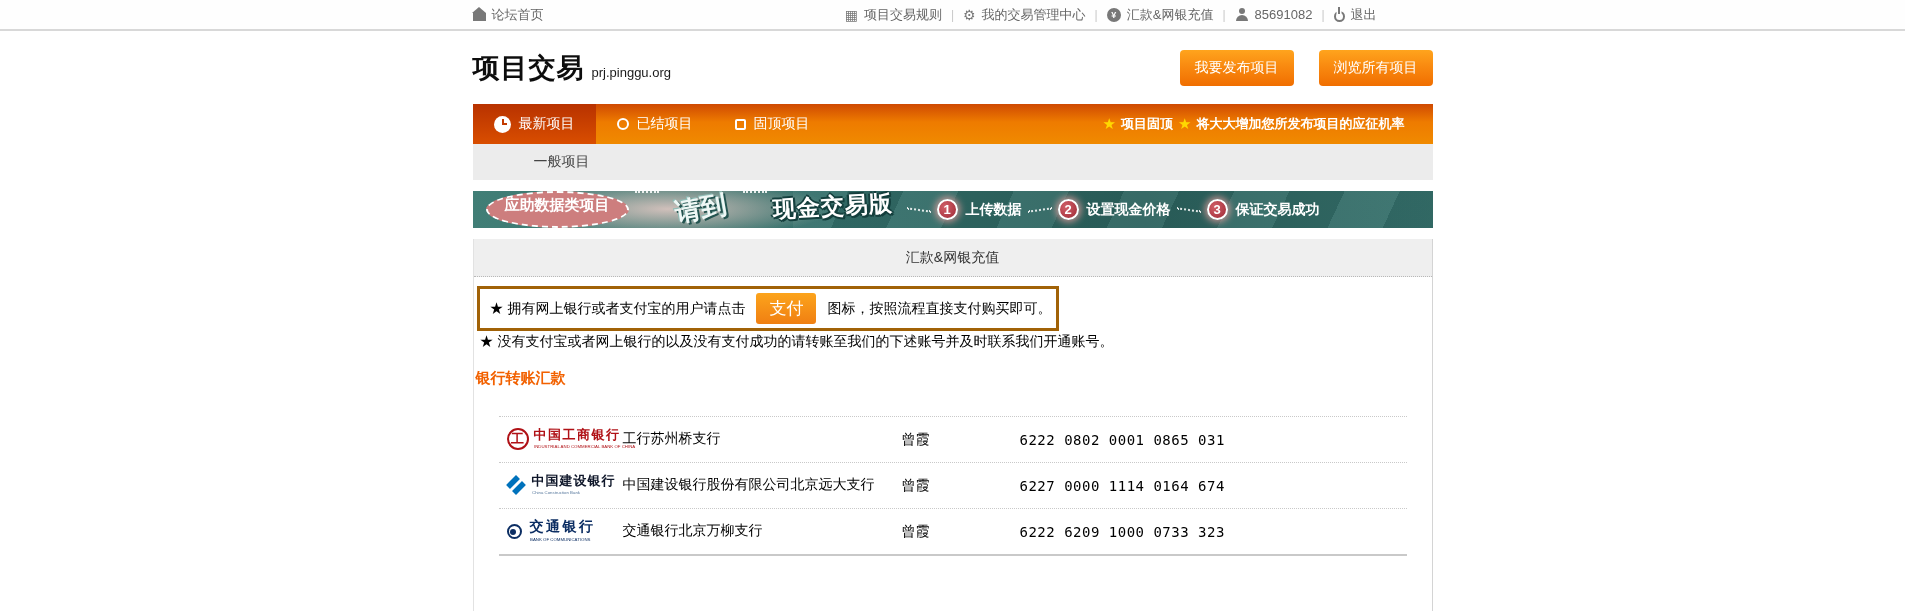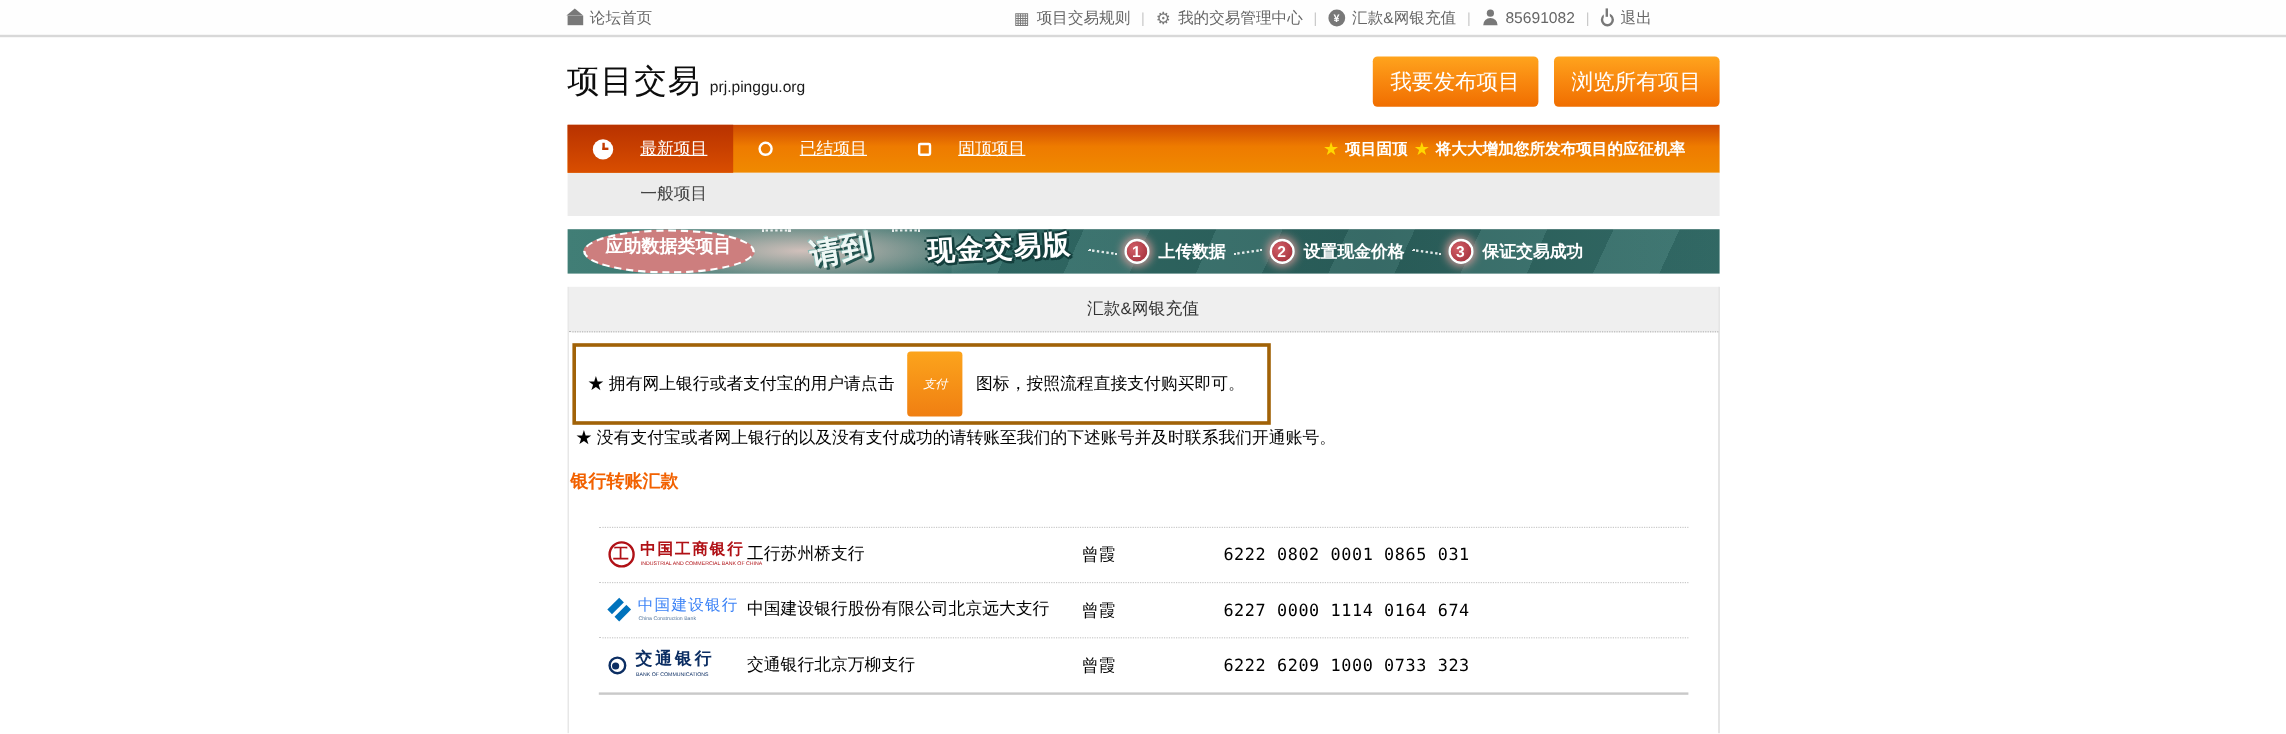--- a/index.html
+++ b/index.html
@@ -32,30 +32,30 @@
   .icon-power { position:relative; width:11px; height:11px; border:2px solid #787878;
       border-radius:50%; display:inline-block; margin-top:3px; }
   .icon-power::before { content:""; position:absolute; top:-6px; left:2.5px; width:2px; height:7px;
       background:#787878; box-shadow:0 0 0 1.5px #fefefe; }
 
   
   .main { width:960px; margin:0 auto; position:relative; }
 
   .header-row { height:73px; display:flex; align-items:center; }
   .title-wrap { display:flex; align-items:baseline; gap:7px; }
-  .page-title { font-size:27px; font-weight:normal; color:#0d0d0d; letter-spacing:1px; }
+  .page-title { font-size:27px; font-weight:bold; color:#0d0d0d; letter-spacing:1px; }
   .page-domain { font-size:13px; color:#1a1a1a; }
   .header-buttons { margin-left:auto; display:flex; gap:13px; }
   .btn-orange { background:linear-gradient(180deg,#ffa41d 0%,#f98a10 45%,#f06e00 100%);
-      color:#fff; font-size:18px; padding:9px 15px; border-radius:4px; cursor:pointer; white-space:nowrap; }
+      color:#fff; font-size:14px; padding:9px 15px; border-radius:4px; cursor:pointer; white-space:nowrap;margin-left:12px; }
 
   
   .nav { height:40px; display:flex; align-items:stretch;
       background:linear-gradient(180deg,#cf4a02 0%,#ee7b00 45%,#f08a00 100%); }
-  .tab { display:flex; align-items:center; gap:23px; padding:0 21px; color:#fff; font-size:14px; cursor:pointer;text-decoration:underline; }
+  .tab { display:flex; align-items:center; gap:8px; padding:0 21px; color:#fff; font-size:14px; cursor:pointer; }
   .tab.active { background:linear-gradient(180deg,#b83200 0%,#d94e00 100%); }
   .icon-clock { position:relative; width:17px; height:17px; background:#fff; border-radius:50%; flex-shrink:0; }
   .icon-clock::before { content:""; position:absolute; left:8px; top:3.5px; width:2px; height:6px; background:#c33a00; }
   .icon-clock::after  { content:""; position:absolute; left:8px; top:7.5px; width:5px; height:2px; background:#c33a00; }
   .icon-square { width:11px; height:11px; border:2.5px solid #fff; border-radius:2px; flex-shrink:0; }
   .icon-circle { width:12px; height:12px; border:2.5px solid #fff; border-radius:50%; flex-shrink:0; }
   .nav-promo { margin-left:auto; display:flex; align-items:center; gap:5px; padding-right:28px;
       color:#fff; font-size:13px; font-weight:bold; white-space:nowrap; }
   .star { color:#ffd800; font-size:15px; font-weight:normal; }
 
@@ -89,22 +89,22 @@
       box-shadow:0 0 7px 2px rgba(236,160,160,.8);
       display:flex; align-items:center; justify-content:center; font-size:13px; }
 
   
   .panel { margin-top:11px; border-left:1px solid #e2e2e2; border-right:1px solid #d4d4d4;
       min-height:372px; background:#fff; }
   .section-bar { height:38px; background:#efefef; border-bottom:1px dotted #b8b8b8;
       display:flex; align-items:center; justify-content:center; font-size:14px; color:#333; }
   .alert-box { margin:9px 0 0 3px; width:582px; border:3px solid #a16207; background:#fff;
       padding:4px 8px 4px 10px; display:flex; align-items:center; gap:11px; font-size:14px; color:#000; white-space:nowrap; }
-  .pay-btn { background:linear-gradient(180deg,#fca41c,#f07f12); color:#fff; font-size:10px;
-      padding:20px 13px; border-radius:3px; cursor:pointer;font-style:italic; }
+  .pay-btn { background:linear-gradient(180deg,#fca41c,#f07f12); color:#fff; font-size:17px;
+      padding:4px 13px; border-radius:3px; cursor:pointer; }
   .note-line2 { margin:2px 0 0 6px; font-size:14px; color:#000; }
   .bank-title { margin:18px 0 0 2px; font-size:15px; font-weight:bold; color:#f26100; }
 
   
   .table-wrap { margin:28px 0 0 25px; width:908px; }
   .t-header, .t-row { display:grid; grid-template-columns:403px 118px 287px; align-items:center; }
   .t-header { border-top:1px dotted #c9c9c9; padding:13px 0 9px; font-size:14px; color:#333; }
   .t-header .cell-first, .t-row .cell-first { padding-left:8px; }
   .t-row { border-top:1px dotted #c9c9c9; padding:5px 0; min-height:46px; font-size:14px; color:#000; }
   .t-hr { border-top:2px solid #c9c9c9; }
@@ -117,21 +117,21 @@
   
   .icbc-mark { width:22px; height:22px; border:2px solid #b01116; border-radius:50%; color:#b01116;
       display:flex; align-items:center; justify-content:center; font-size:13px; font-weight:bold; flex-shrink:0; }
   .icbc-cn { font-size:13px; font-weight:bold; color:#b01116; letter-spacing:1.5px; white-space:nowrap; }
   .icbc-en { color:#b01116; }
   
   .ccb-mark { position:relative; width:14px; height:14px; background:#0072bc; transform:rotate(45deg);
       margin:0 4px 0 2px; flex-shrink:0; }
   .ccb-mark::after { content:""; position:absolute; left:-2px; top:5px; width:18px; height:3px;
       background:#fff; transform:rotate(-90deg); }
-  .ccb-cn { font-size:13px; font-weight:normal; color:#3b82f6; letter-spacing:1px; white-space:nowrap;text-align:center; }
+  .ccb-cn { font-size:13px; font-weight:bold; color:#0f172a; letter-spacing:1px; white-space:nowrap;text-align:center; }
   .ccb-en { color:#56779c; }
   
   .bocom-mark { position:relative; width:15px; height:15px; border:2.5px solid #0c2e63; border-radius:50%;
       margin-right:3px; flex-shrink:0; }
   .bocom-mark::after { content:""; position:absolute; top:3px; left:1px; width:6px; height:6px;
       border-radius:50%; background:#0c2e63; }
   .bocom-cn { font-family:"Liberation Serif", serif; font-size:14px; font-weight:bold;
       color:#0c2e63; letter-spacing:2.5px; white-space:nowrap; }
   .bocom-en { color:#0c2e63; }
 </style>

